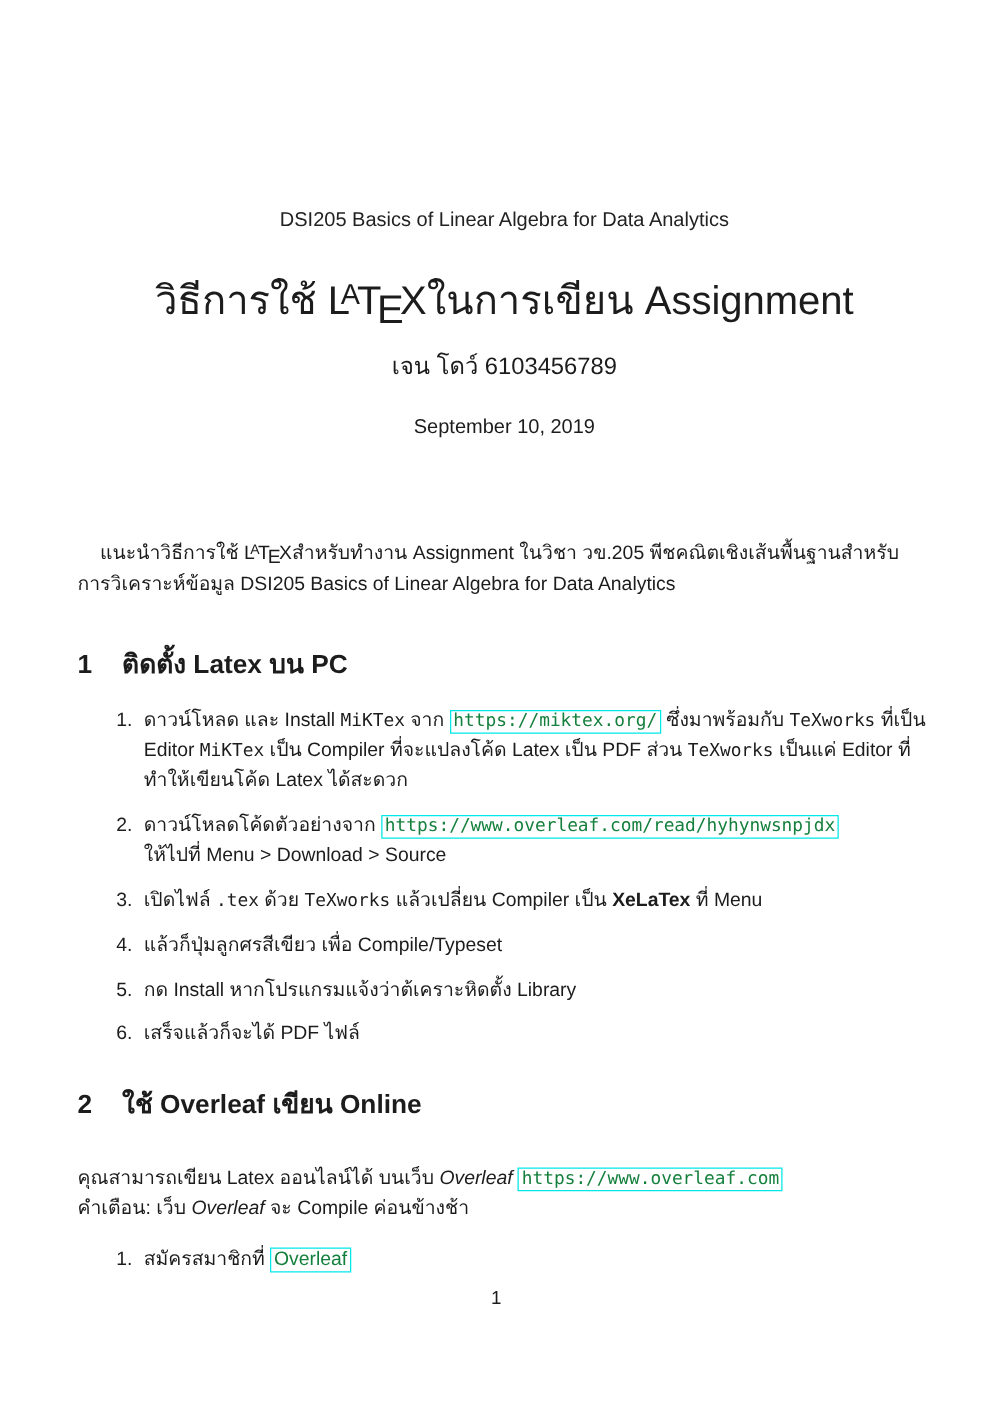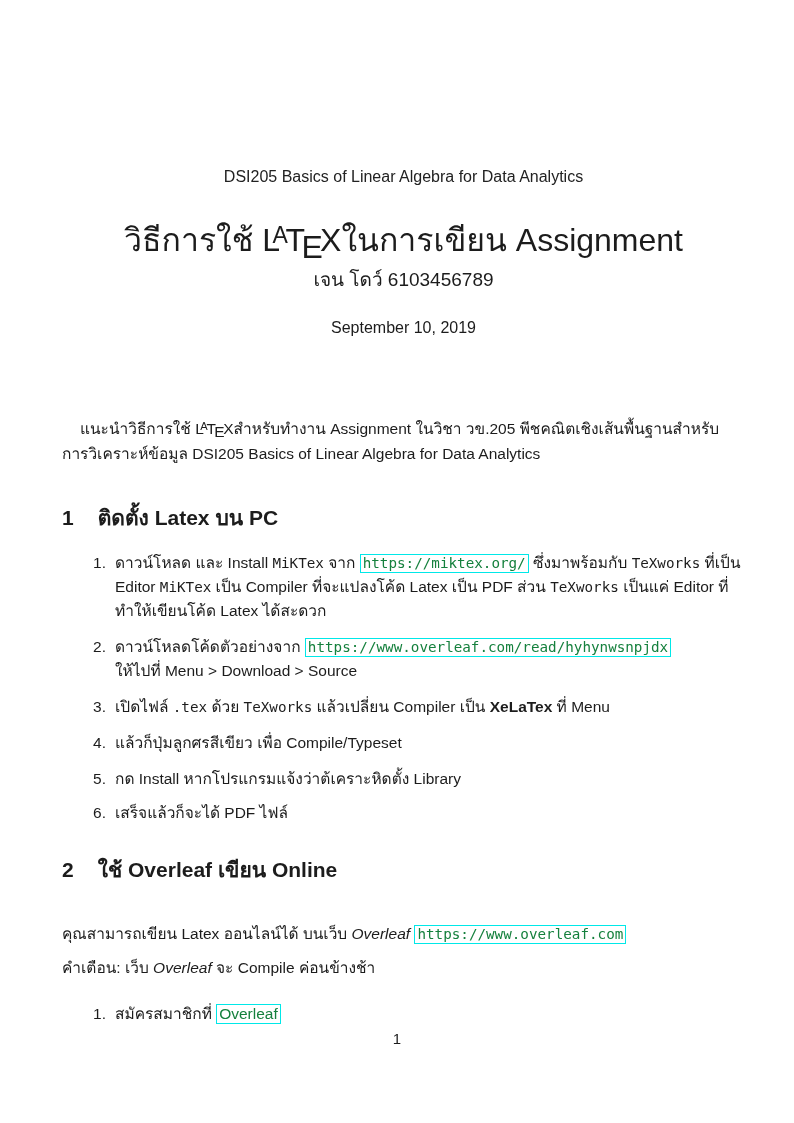--- a/index.html
+++ b/index.html
@@ -14,21 +14,21 @@
     padding: 166px 49px 0 62px;
     overflow: hidden;
   }
   .center { text-align: center; }
   .course-header { font-size: 16px; line-height: 22px; color:#222; }
   .doc-title {
     margin: 30px 0 0 0;
     font-size: 32px; line-height: 44px;
     font-weight: normal;
   }
-  .authors { font-size: 19px; line-height: 30px; }
+  .authors { margin-top: 14px; font-size: 19px; line-height: 30px; }
   .date-line { margin-top: 22px; font-size: 16px; line-height: 22px; }
 
   .intro {
     margin-top: 78px;
     font-size: 15.5px; line-height: 23px;
     text-indent: 18px;
   }
 
   .sec-heading {
     margin-top: 38px;
@@ -48,21 +48,21 @@
   .b { font-weight: bold; text-align: center; }
   .it { font-style: italic; }
   .linkbox {
     border: 1.5px solid #00e8e8;
     padding: 0px 2px 1px 2px;
     display: inline;
     color: #15803d;
     text-decoration: none;
     cursor: pointer;
   }
-  .para { margin-top: 32px; font-size: 15.5px; line-height: 33px; }
+  .para { margin-top: 32px; font-size: 15.5px; line-height: 23px; }
 
   .footer-pagenum {
     position: absolute;
     left: 0; right: 0;
     top: 1030px;
     text-align: center;
     font-size: 15px;
   }
 
   

